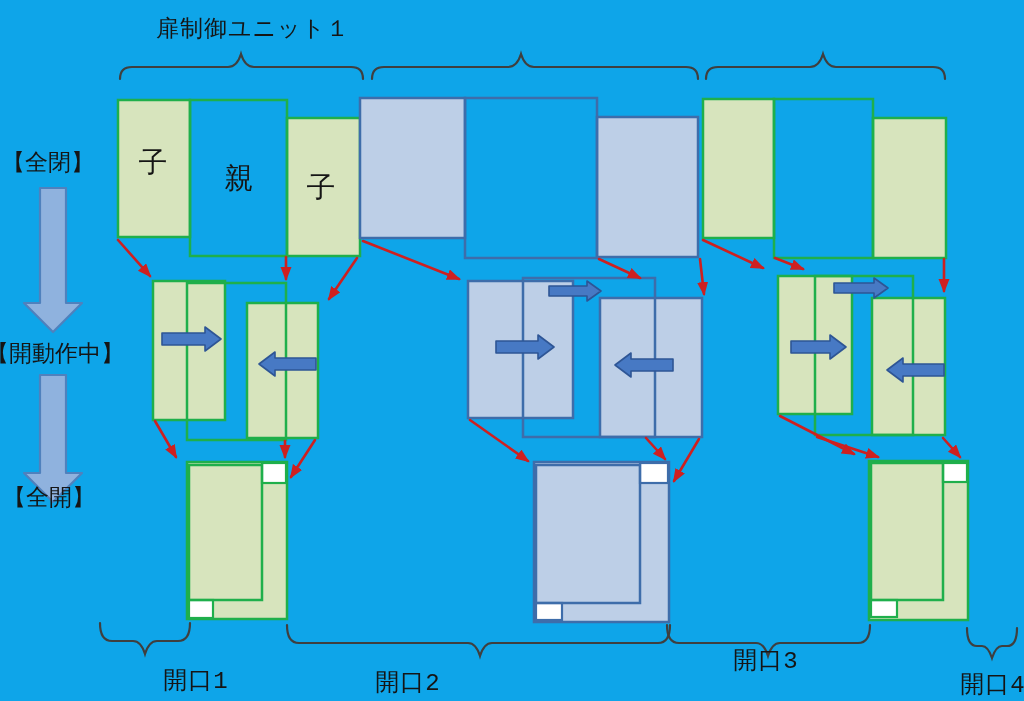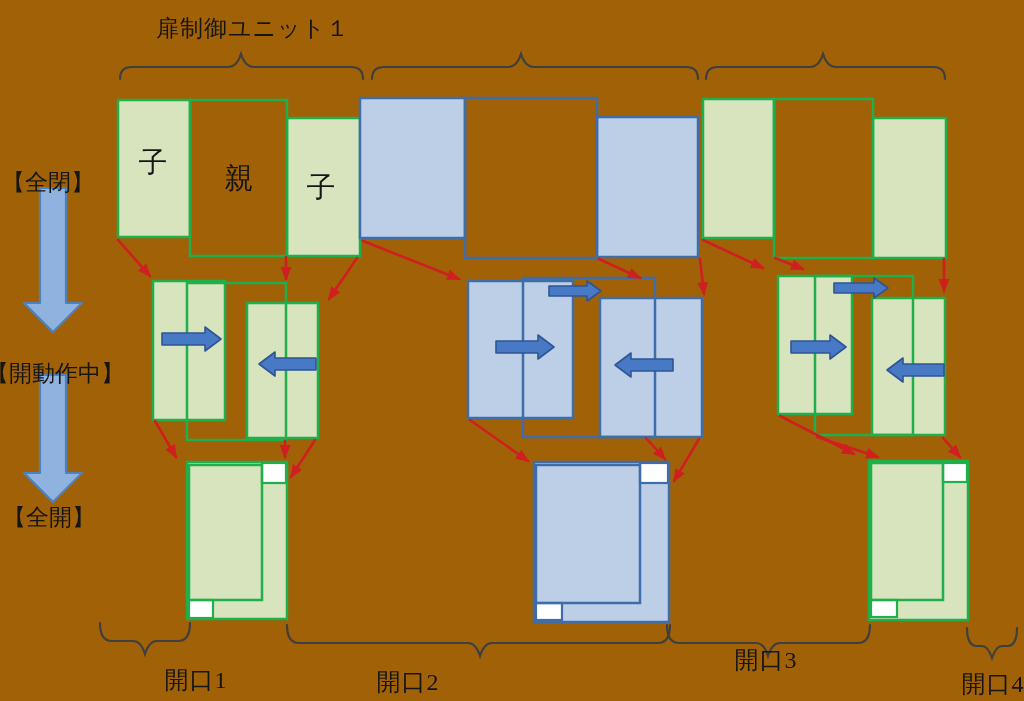--- a/index.html
+++ b/index.html
@@ -1,23 +1,23 @@
 <!DOCTYPE html>
 <html style="--green-border: #1FAF4B; --green-fill: #D7E4BD; --blue-border: #3E6DAA; --blue-fill: #BDCFE7; --slide-arrow-fill: #4779C4; --slide-arrow-border: #2E5595; --flow-arrow-fill: #8FB2DE; --flow-arrow-border: #4F81BD; --red-arrow: #CE2020; --brace: #3F3F3F;"><head>
 <meta charset="utf-8">
 <style>
   html,body{margin:0;padding:0;background:#ffffff;}
   .canvas{
-    position:relative;width:1024px;height:701px;background:#a16207;overflow:hidden;
-    font-family:Liberation Serif, serif;color:#111;
+    position:relative;width:1024px;height:701px;background:#0ea5e9;overflow:hidden;
+    font-family:Liberation Mono, monospace;color:#111;
   }
   .canvas svg{position:absolute;left:0;top:0;}
   .lbl{position:absolute;transform:translate(-50%,-50%);white-space:nowrap;color:#151515;}
   .unit-lbl{font-size:23px;letter-spacing:1px;}
-  .state-lbl{font-size:23px;margin-top:20px;}
+  .state-lbl{font-size:23px;}
   .door-lbl{font-size:29px;}
   .open-lbl{font-size:24px;letter-spacing:1px;}
 
   .door-green-child{fill:var(--green-fill,#D7E4BD);stroke:var(--green-border,#1FAF4B);stroke-width:2.5;}
   .door-outline-green{fill:none;stroke:var(--green-border,#1FAF4B);stroke-width:2.5;}
   .door-blue-child{fill:var(--blue-fill,#BDCFE7);stroke:var(--blue-border,#3E6DAA);stroke-width:2.5;}
   .door-outline-blue{fill:none;stroke:var(--blue-border,#3E6DAA);stroke-width:2.5;}
   .notch-green{fill:#ffffff;stroke:var(--green-border,#1FAF4B);stroke-width:2.2;}
   .notch-blue{fill:#ffffff;stroke:var(--blue-border,#3E6DAA);stroke-width:2.2;}
   .slide-arrow{fill:var(--slide-arrow-fill,#4779C4);stroke:var(--slide-arrow-border,#2E5595);stroke-width:1.6;stroke-linejoin:round;}

